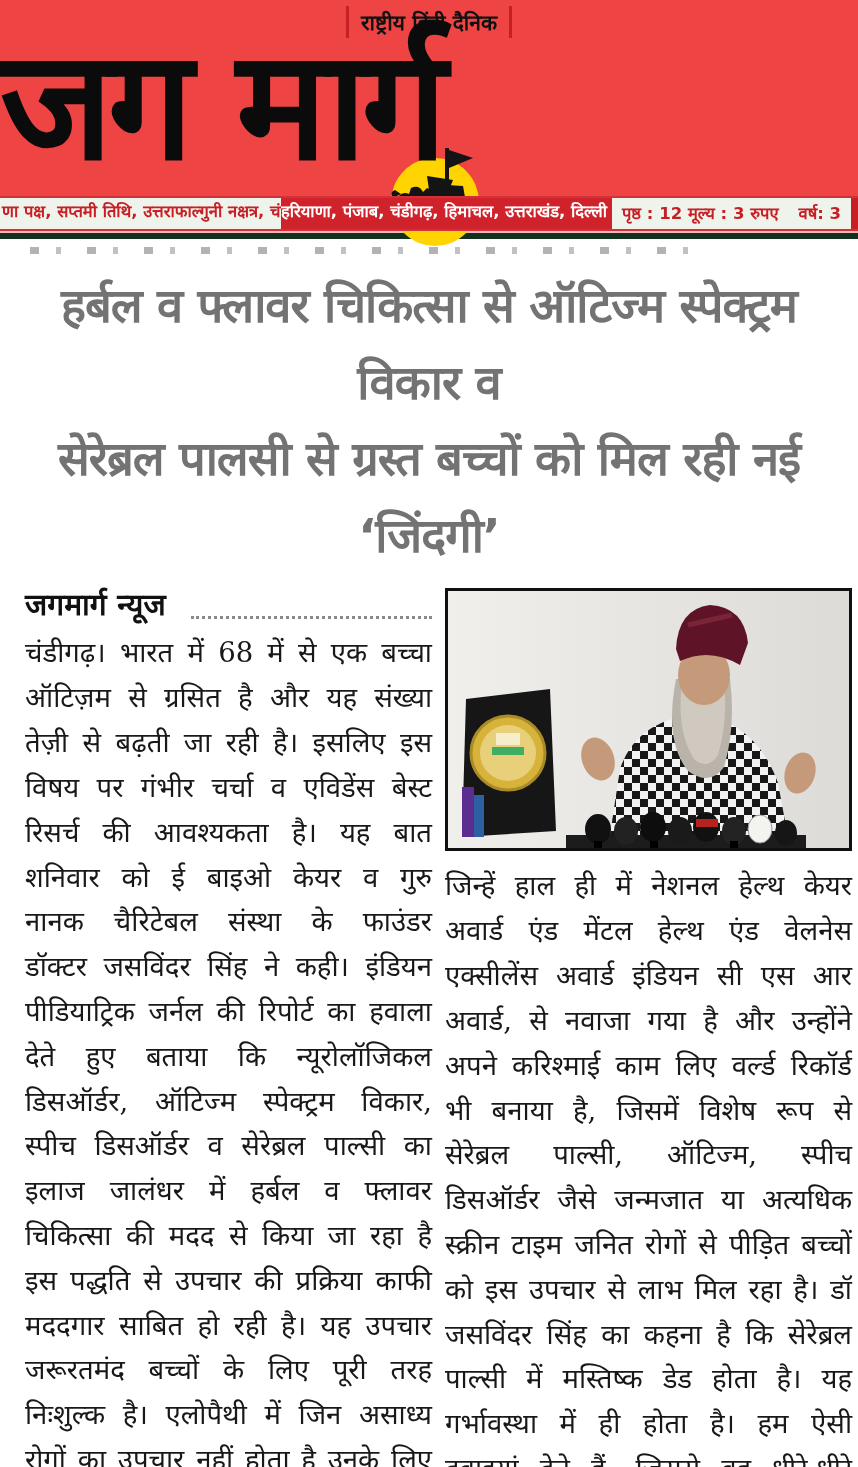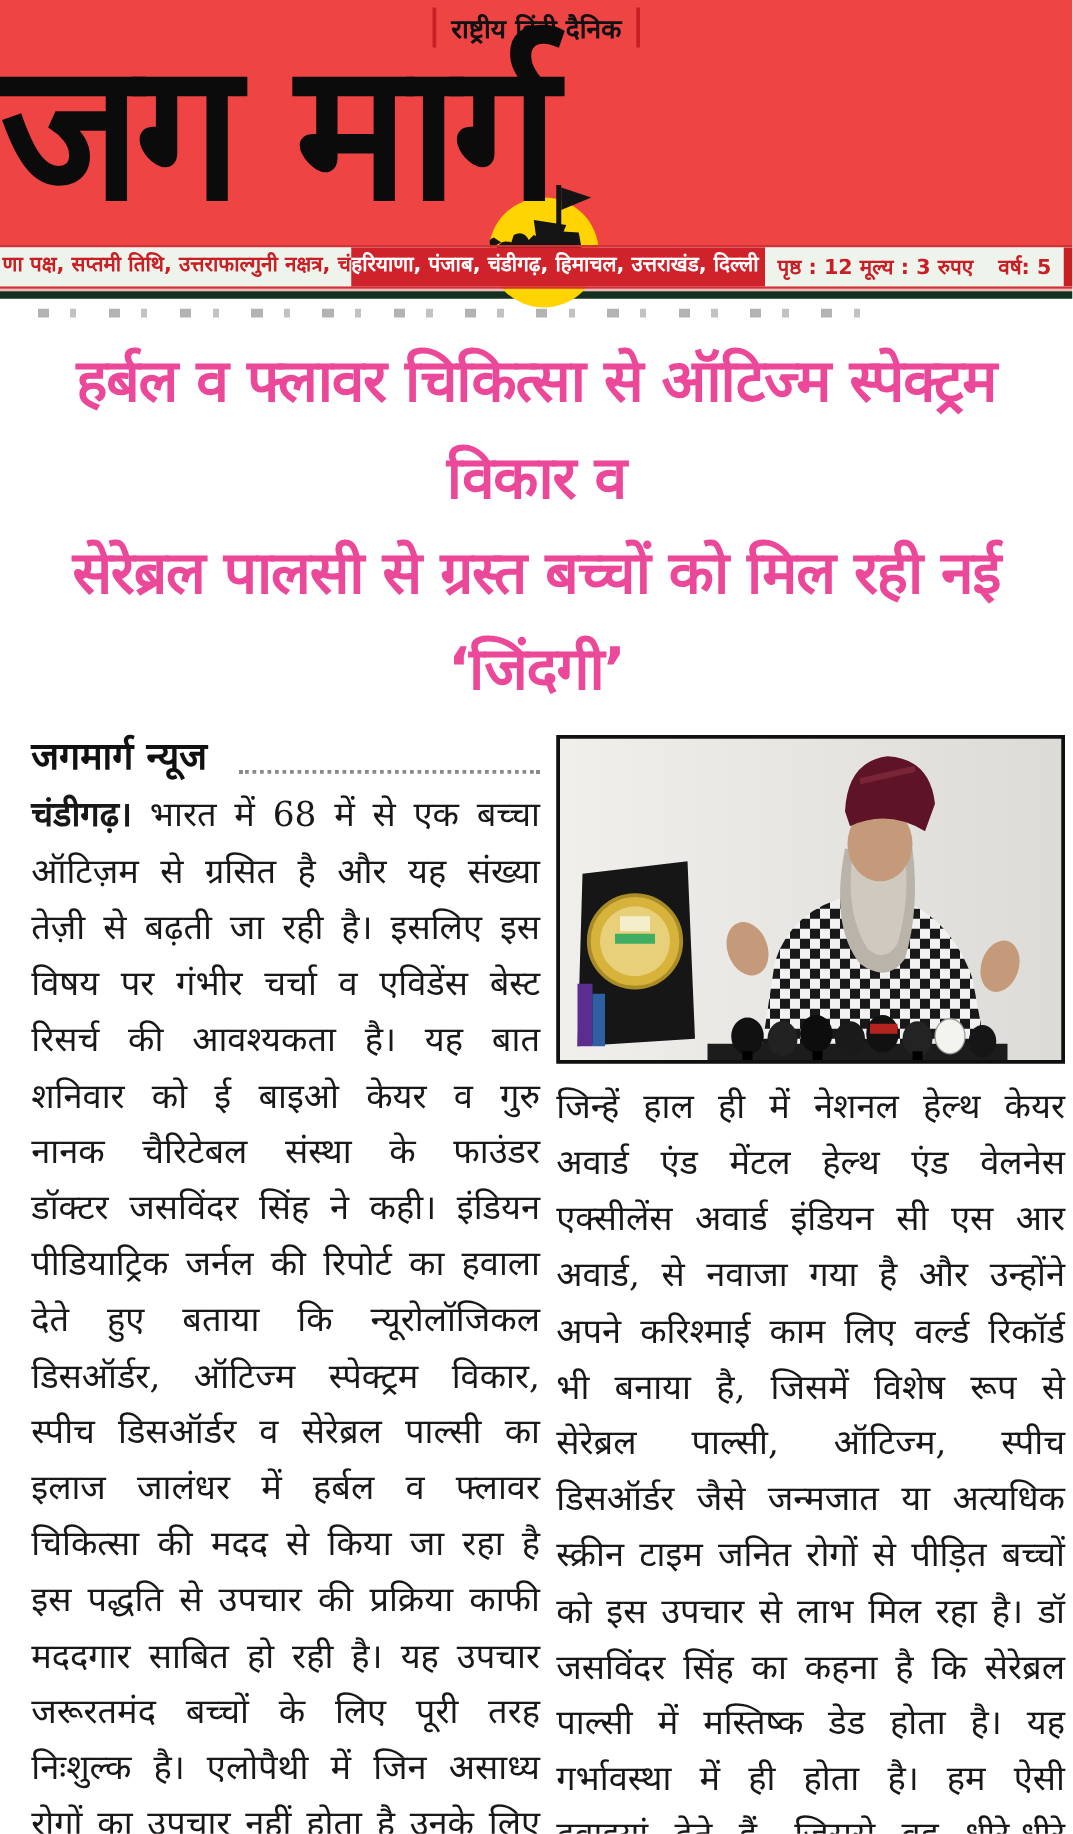--- a/index.html
+++ b/index.html
@@ -48,21 +48,21 @@
   .pipe{color:#9fb3a4;padding:0 4px;font-weight:400;}
   
   .rule-red{height:2px;background:#efb9bb;}
   .rule-green{height:6px;background:#13301e;}
   .remnant-row{
     margin:8px 0 0 30px;width:660px;height:7px;opacity:.45;
     background:repeating-linear-gradient(90deg,#555 0 9px,transparent 9px 26px,#777 26px 31px,transparent 31px 57px);
   }
   
   .headline{
-    margin:14px 10px 0 10px;text-align:center;color:#ec4899;
+    margin:14px 10px 0 10px;text-align:center;color:#737373;
     font-size:47px;font-weight:900;line-height:1.63;letter-spacing:-1px;
     font-family:"DejaVu Sans",sans-serif;
   }
   .headline .hl-line{display:block;}
   
   .article{
     display:flex;gap:13px;padding:10px 6px 0 25px;align-items:flex-start;
   }
   .col-left{width:408px;}
   .col-right{width:407px;}
@@ -71,21 +71,21 @@
   }
   .byline{
     font-size:30px;font-weight:900;color:#111;white-space:nowrap;
     font-family:"DejaVu Sans",sans-serif;
   }
   .byline-dots{flex:1;border-bottom:3px dotted #8a8a8a;margin-bottom:5px;}
   .bodytext{
     margin:0;font-family:"DejaVu Serif",serif;color:#181818;
     font-size:27.5px;line-height:1.63;text-align:justify;word-spacing:3px;
   }
-  .dateline{font-weight:700;font-family:"DejaVu Sans",sans-serif;}
+  .dateline{font-weight:400;font-family:"DejaVu Sans",sans-serif;}
   
   .photo-frame{
     margin:4px 0 12px 0;border:3px solid #101010;width:401px;height:257px;
     background:#ededea;overflow:hidden;
   }
   .photo-frame svg{display:block;}
 </style>
 </head>
 <body>
 
@@ -117,21 +117,21 @@
 
   <div class="paper-title">जग मार्ग</div>
 </header>
 
 <div class="info-strip">
   <div class="strip-left">णा पक्ष, सप्तमी तिथि, उत्तराफाल्गुनी नक्षत्र, चंद्रमा सिंह राशि में, विक्रमी सम्वत 2081</div>
   <div class="strip-mid">हरियाणा, पंजाब, चंडीगढ़, हिमाचल, उत्तराखंड, दिल्ली और जम्मू में प्रसारित</div>
   <div class="strip-right">
     <span class="seg">पृष्ठ : 12 मूल्य : 3 रुपए</span>
     <span class="green-divider"></span>
-    <span class="seg">वर्ष: 5</span>
+    <span class="seg">वर्ष: 3</span>
     <span class="pipe">|</span>
 
   </div>
 </div>
 
 <div class="rule-red"></div>
 <div class="rule-green"></div>
 <div class="remnant-row"></div>
 
 <h1 class="headline">

